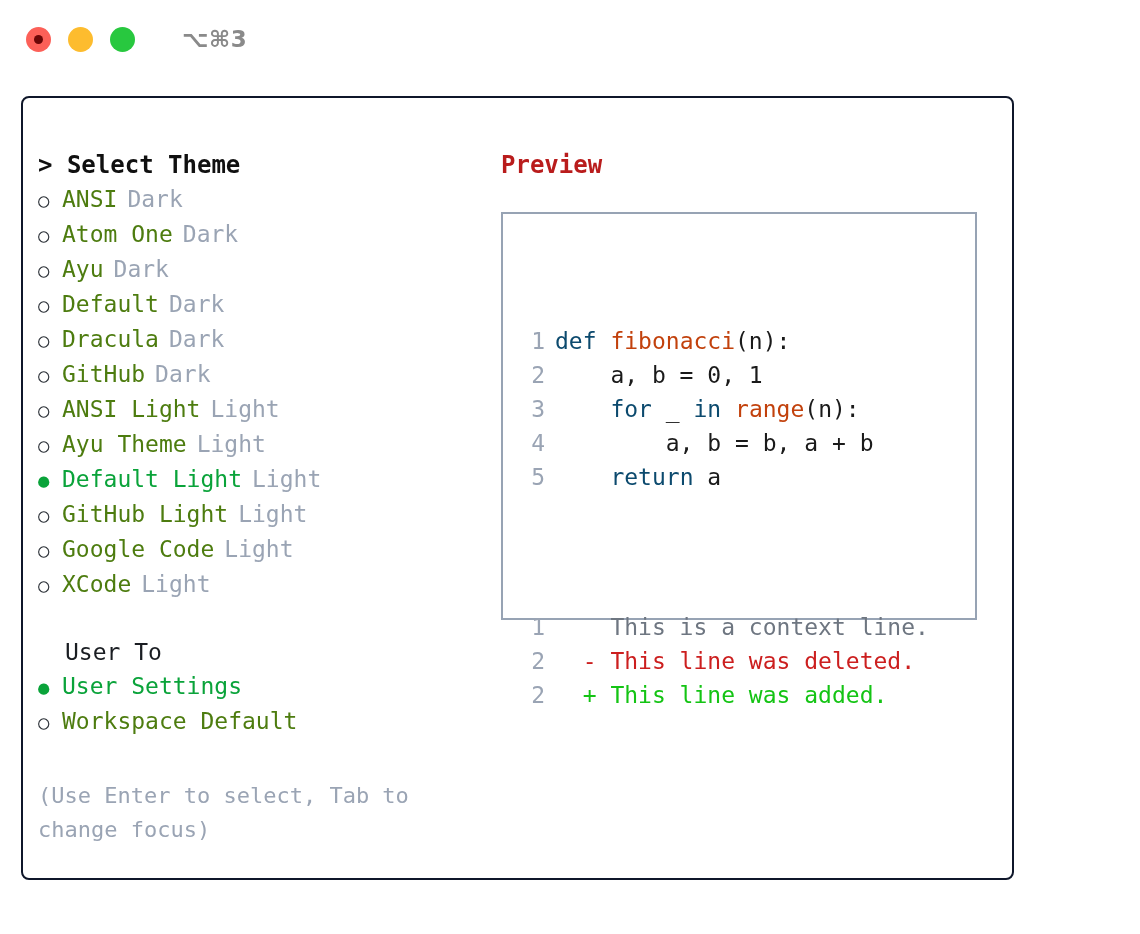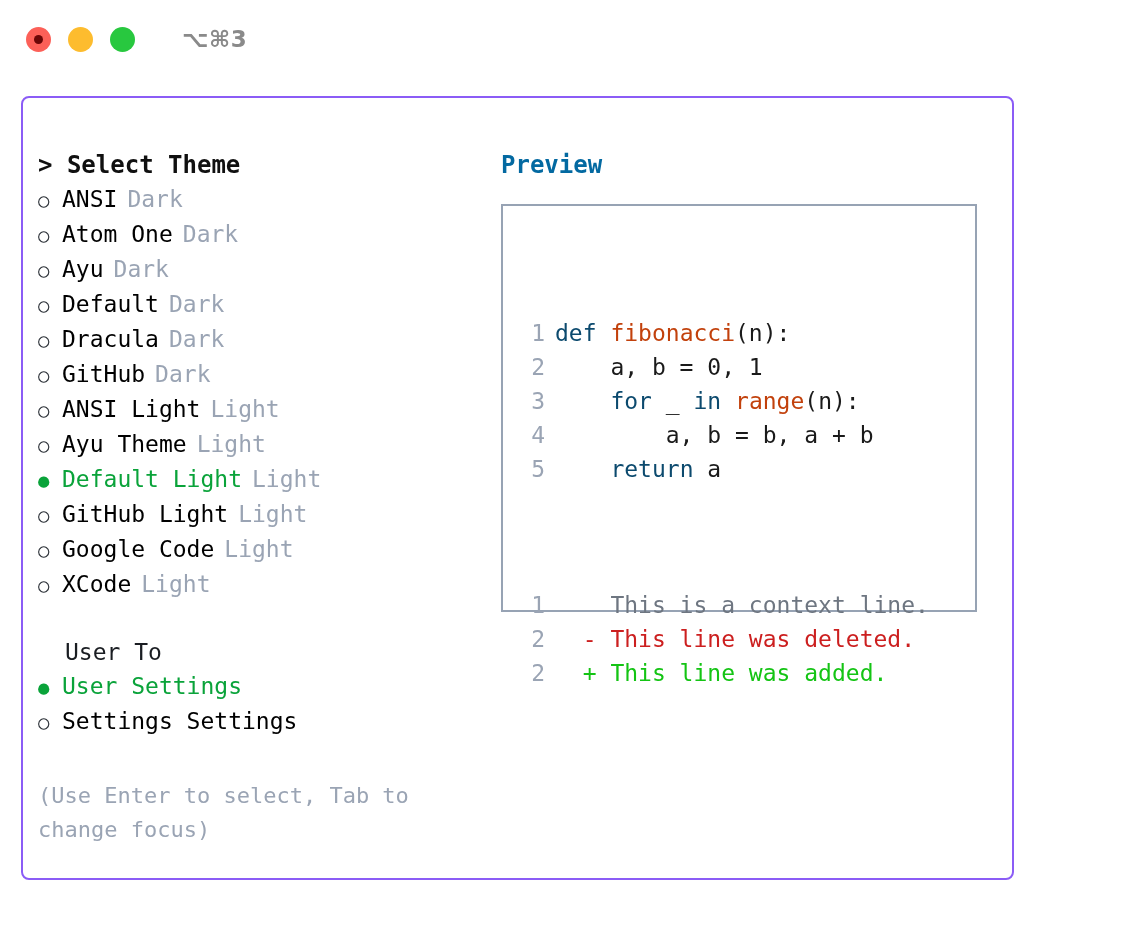--- a/index.html
+++ b/index.html
@@ -64,21 +64,21 @@
     font-family: "DejaVu Sans", "Liberation Sans", sans-serif;
   }
 
   
   .window {
     position: absolute;
     left: 21px;
     top: 96px;
     width: 993px;
     height: 784px;
-    border: 2px solid #8b5cf6;
+    border: 2px solid #0f172a;
     border-radius: 8px;
     box-sizing: border-box;
     background: #ffffff;
   }
 
   .columns {
     position: absolute;
     left: 0; top: 0;
     width: 100%; height: 100%;
   }
@@ -108,21 +108,21 @@
     white-space: pre;
   }
   .bullet {
     width: 24px;
     flex: 0 0 24px;
     font-size: 19px;
     color: #2d3239;
   }
   .opt-row.selected .bullet { color: #0aa33a; }
   .opt-row.selected .opt-label { color: #0aa33a; }
-  .opt-label { color: #000000; }
+  .opt-label { color: #4d7c0f; }
   .opt-tag {
     color: #9aa4b4;
     margin-left: 10px;
   }
 
   .section-gap { height: 33px; }
 
   .sub-header {
     font-size: 23px;
     line-height: 34px;
@@ -143,23 +143,23 @@
   
   .right-col {
     position: absolute;
     left: 478px;
     top: 50px;
     width: 500px;
   }
   .preview-header {
     font-size: 24px;
     font-weight: bold;
-    color: #0369a1;
-    line-height: 34px;
-    margin-bottom: 22px;
+    color: #b91c1c;
+    line-height: 34px;
+    margin-bottom: 30px;
   }
   .preview-box {
     width: 476px;
     height: 408px;
     border: 2px solid #97a3b4;
     box-sizing: border-box;
     background: #ffffff;
     position: relative;
   }
   .code {
@@ -175,21 +175,21 @@
     display: inline-block;
     width: 26px;
     text-align: right;
     color: #9aa4b4;
     margin-right: 10px;
   }
   .kw   { color: #0c4a6e; }
   .fn   { color: #c2410c; }
   .plain{ color: #1a1a1a; }
 
-  .diff-block { margin-top: 34px; display: block; }
+  .diff-block { margin-top: 48px; display: block; }
   .diff-ctx { color: #6e7681; }
   .diff-del { color: #cc1f1f; }
   .diff-add { color: #14c414; }
 </style>
 </head>
 <body>
 
 <div id="app">
 
   <div class="titlebar">
@@ -221,21 +221,21 @@
             <div class="opt-row"><span class="bullet">○</span><span class="opt-label">GitHub Light</span><span class="opt-tag">Light</span></div>
             <div class="opt-row"><span class="bullet">○</span><span class="opt-label">Google Code</span><span class="opt-tag">Light</span></div>
             <div class="opt-row"><span class="bullet">○</span><span class="opt-label">XCode</span><span class="opt-tag">Light</span></div>
           </div>
 
         <div class="section-gap"></div>
 
         <div class="sub-header">User To</div>
         <div id="apply-list">
             <div class="opt-row selected"><span class="bullet">●</span><span class="opt-label">User Settings</span></div>
-            <div class="opt-row"><span class="bullet">○</span><span class="opt-label">Settings Settings</span></div>
+            <div class="opt-row"><span class="bullet">○</span><span class="opt-label">Workspace Default</span></div>
           </div>
 
         <div class="hint">(Use Enter to select, Tab to change focus)</div>
       </div>
 
       <div class="right-col">
         <div class="preview-header">Preview</div>
         <div class="preview-box">
           <div class="code">
             <div id="code-lines"><span class="code-line"><span class="lineno">1</span><span class="kw">def </span><span class="fn">fibonacci</span><span class="plain">(n):</span></span><span class="code-line"><span class="lineno">2</span><span class="plain">    a, b = 0, 1</span></span><span class="code-line"><span class="lineno">3</span><span class="plain">    </span><span class="kw">for</span><span class="plain"> _ </span><span class="kw">in</span><span class="plain"> </span><span class="fn">range</span><span class="plain">(n):</span></span><span class="code-line"><span class="lineno">4</span><span class="plain">        a, b = b, a + b</span></span><span class="code-line"><span class="lineno">5</span><span class="plain">    </span><span class="kw">return</span><span class="plain"> a</span></span></div>

